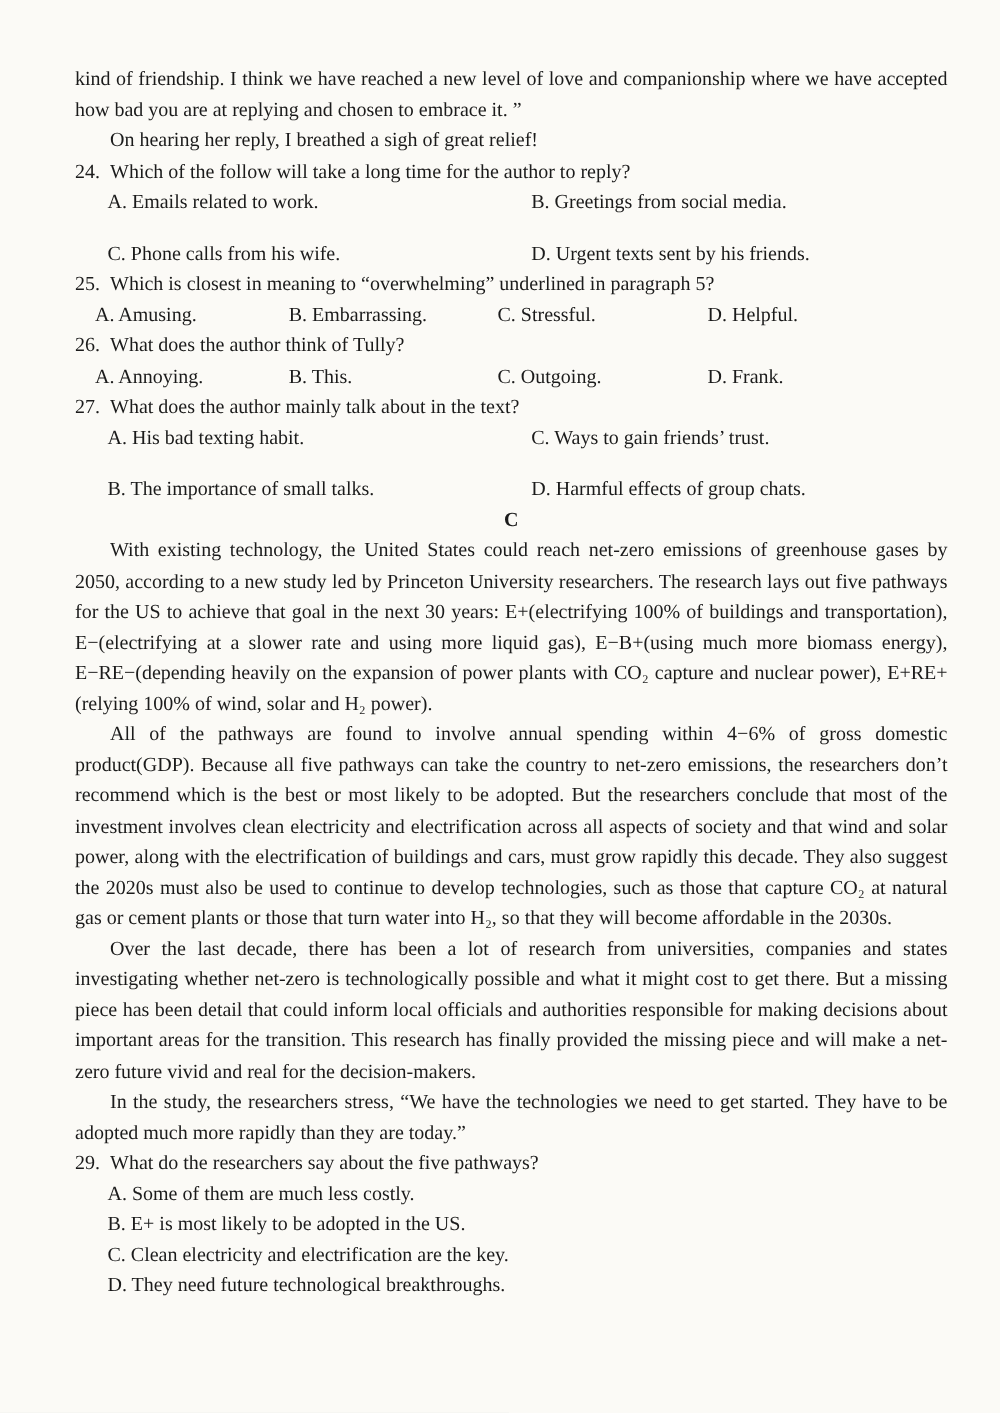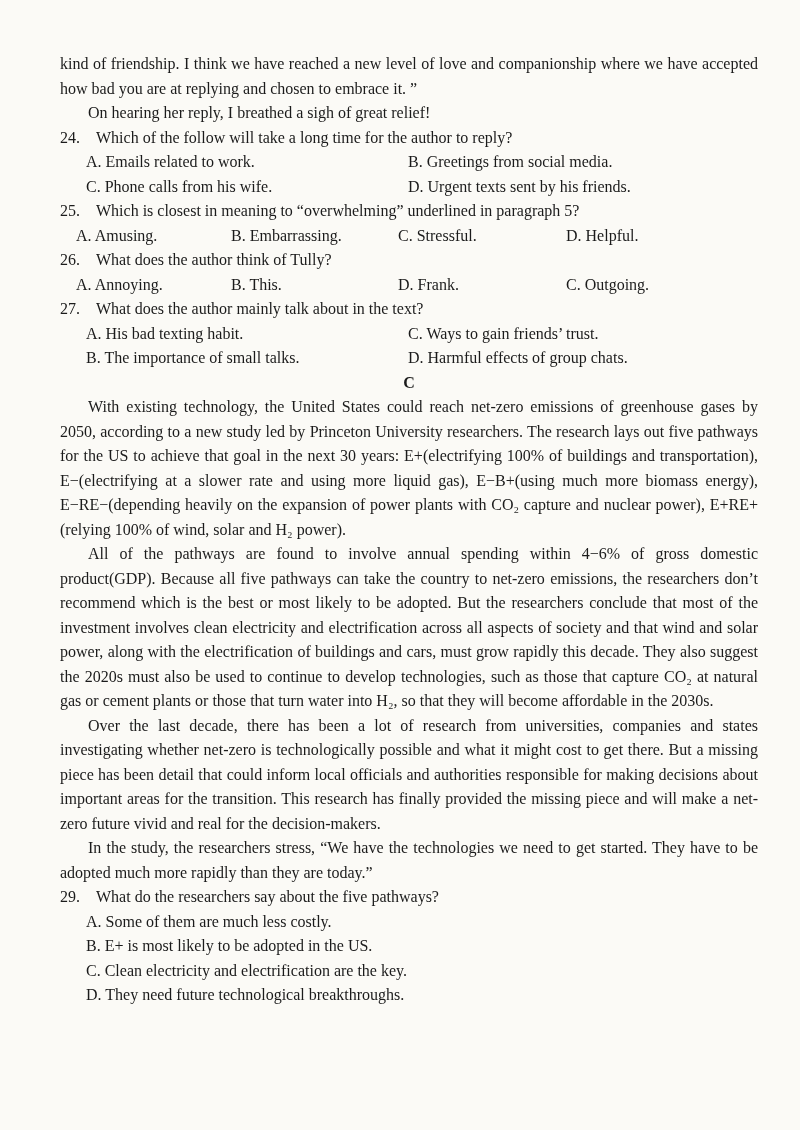--- a/index.html
+++ b/index.html
@@ -11,27 +11,28 @@
     background: #fbfaf6;
     color: #1b1b1b;
     font-size: 16px;
     line-height: 24.5px;
     padding: 52px 42px 20px 60px;
     overflow: hidden;
   }
   .para { text-align: justify; }
   .indent { text-indent: 28px; }
   .question { }
-  .q-stem { display: flex; text-align: justify; gap: 8px; }
+  .q-stem { display: flex; text-align: justify; }
   .q-num { flex: 0 0 28px; }
   .q-text { flex: 1 1 auto; }
   .opts2 {
     display: grid;
     grid-template-columns: 322px 1fr;
     margin-left: 26px;
+    gap: 17px;
   }
   .opts4 {
     display: grid;
     grid-template-columns: 155px 167px 168px 1fr;
     margin-left: 16px;
   }
   .opts4.flush {
     margin-left: 0;
     grid-template-columns: 184px 169px 168px 1fr;
   }
@@ -76,22 +77,22 @@
   </div>
 
   <div class="question">
     <div class="q-stem">
       <span class="q-num">26.</span>
       <span class="q-text">What does the author think of Tully?</span>
     </div>
     <div class="opts4">
       <span class="opt">A. Annoying.</span>
       <span class="opt">B. This.</span>
+      <span class="opt">C. Outgoing.</span>
       <span class="opt">D. Frank.</span>
-      <span class="opt">C. Outgoing.</span>
     </div>
   </div>
 
   <div class="question">
     <div class="q-stem">
       <span class="q-num">27.</span>
       <span class="q-text">What does the author mainly talk about in the text?</span>
     </div>
     <div class="opts2">
       <span class="opt">A. His bad texting habit.</span>

